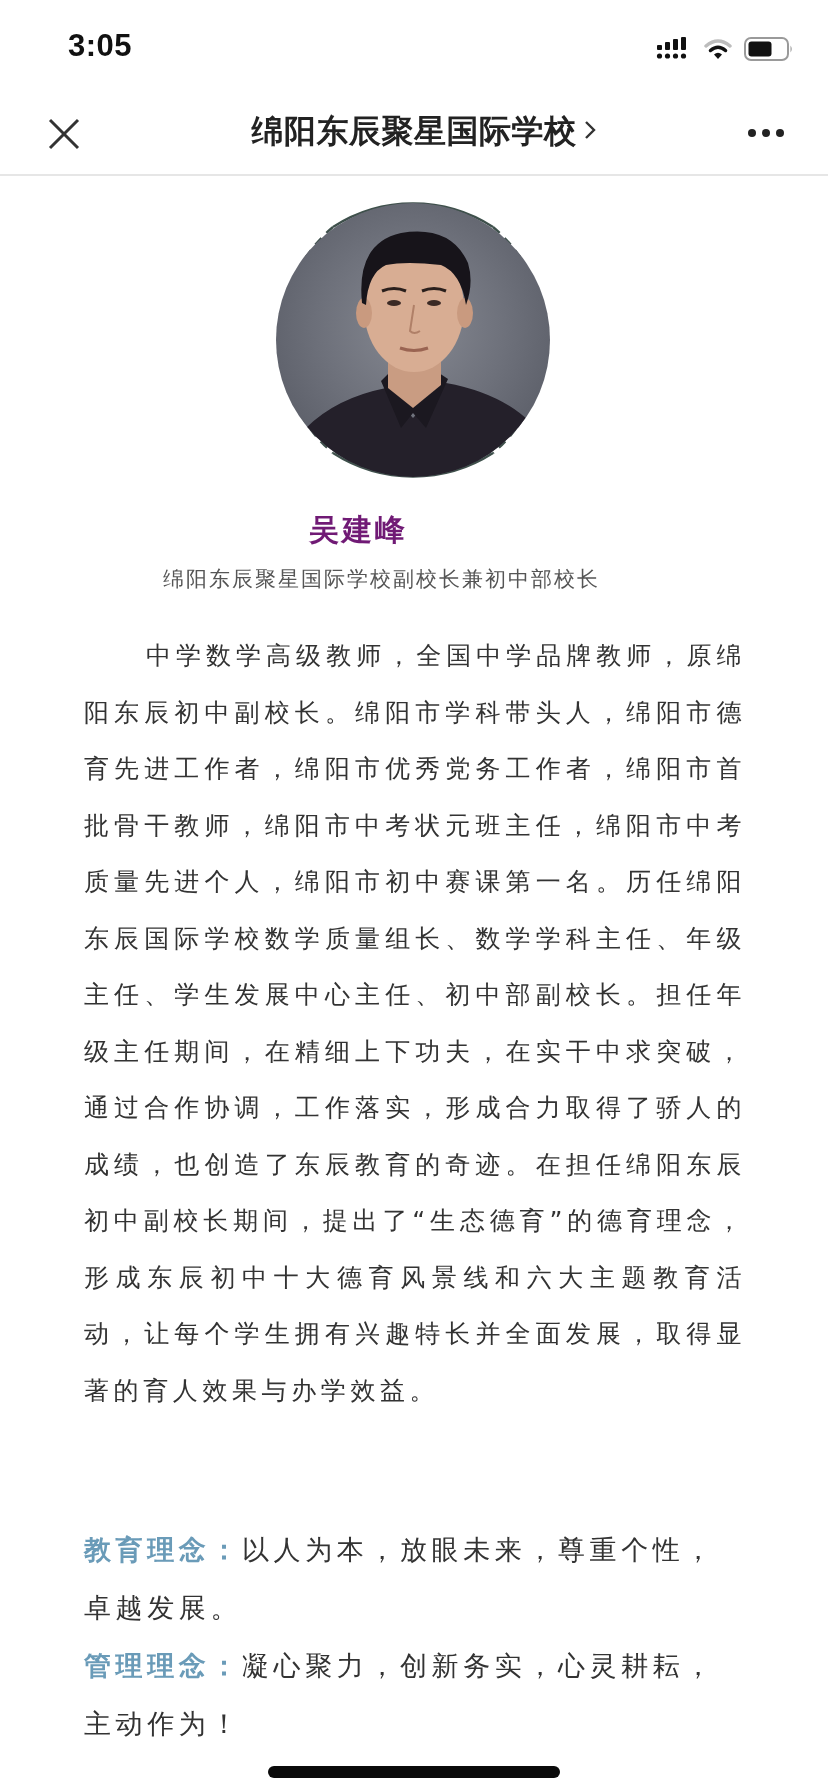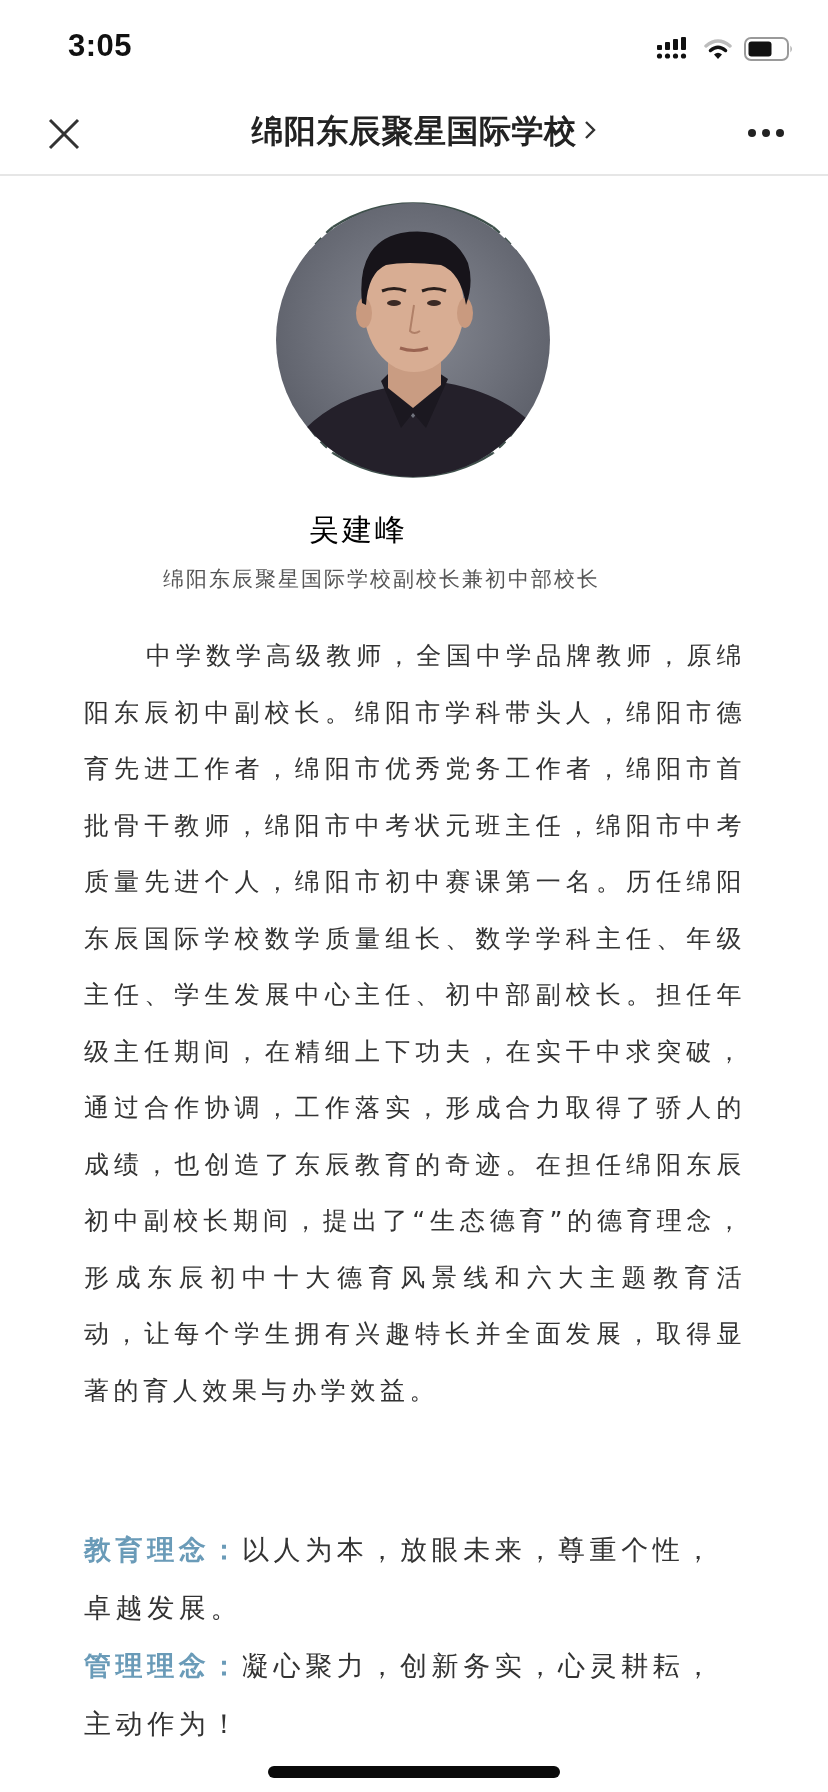--- a/index.html
+++ b/index.html
@@ -113,22 +113,22 @@
       overflow: hidden;
       background: radial-gradient(circle at 50% 45%, #868992 0%, #6e717b 45%, #4f525c 100%);
     }
 
     .person-name {
       position: absolute;
       left: 0; right: 3px;
       top: 510px;
       text-align: center;
       font-size: 30px;
-      font-weight: normal;
-      color: #000000;
+      font-weight: bold;
+      color: #701a75;
       letter-spacing: 3px;
     }
     .person-title {
       position: absolute;
       left: 0; right: 0;
       top: 565px;
       text-align: center;
       font-size: 21px;
       color: #555555;
       letter-spacing: 2px;

